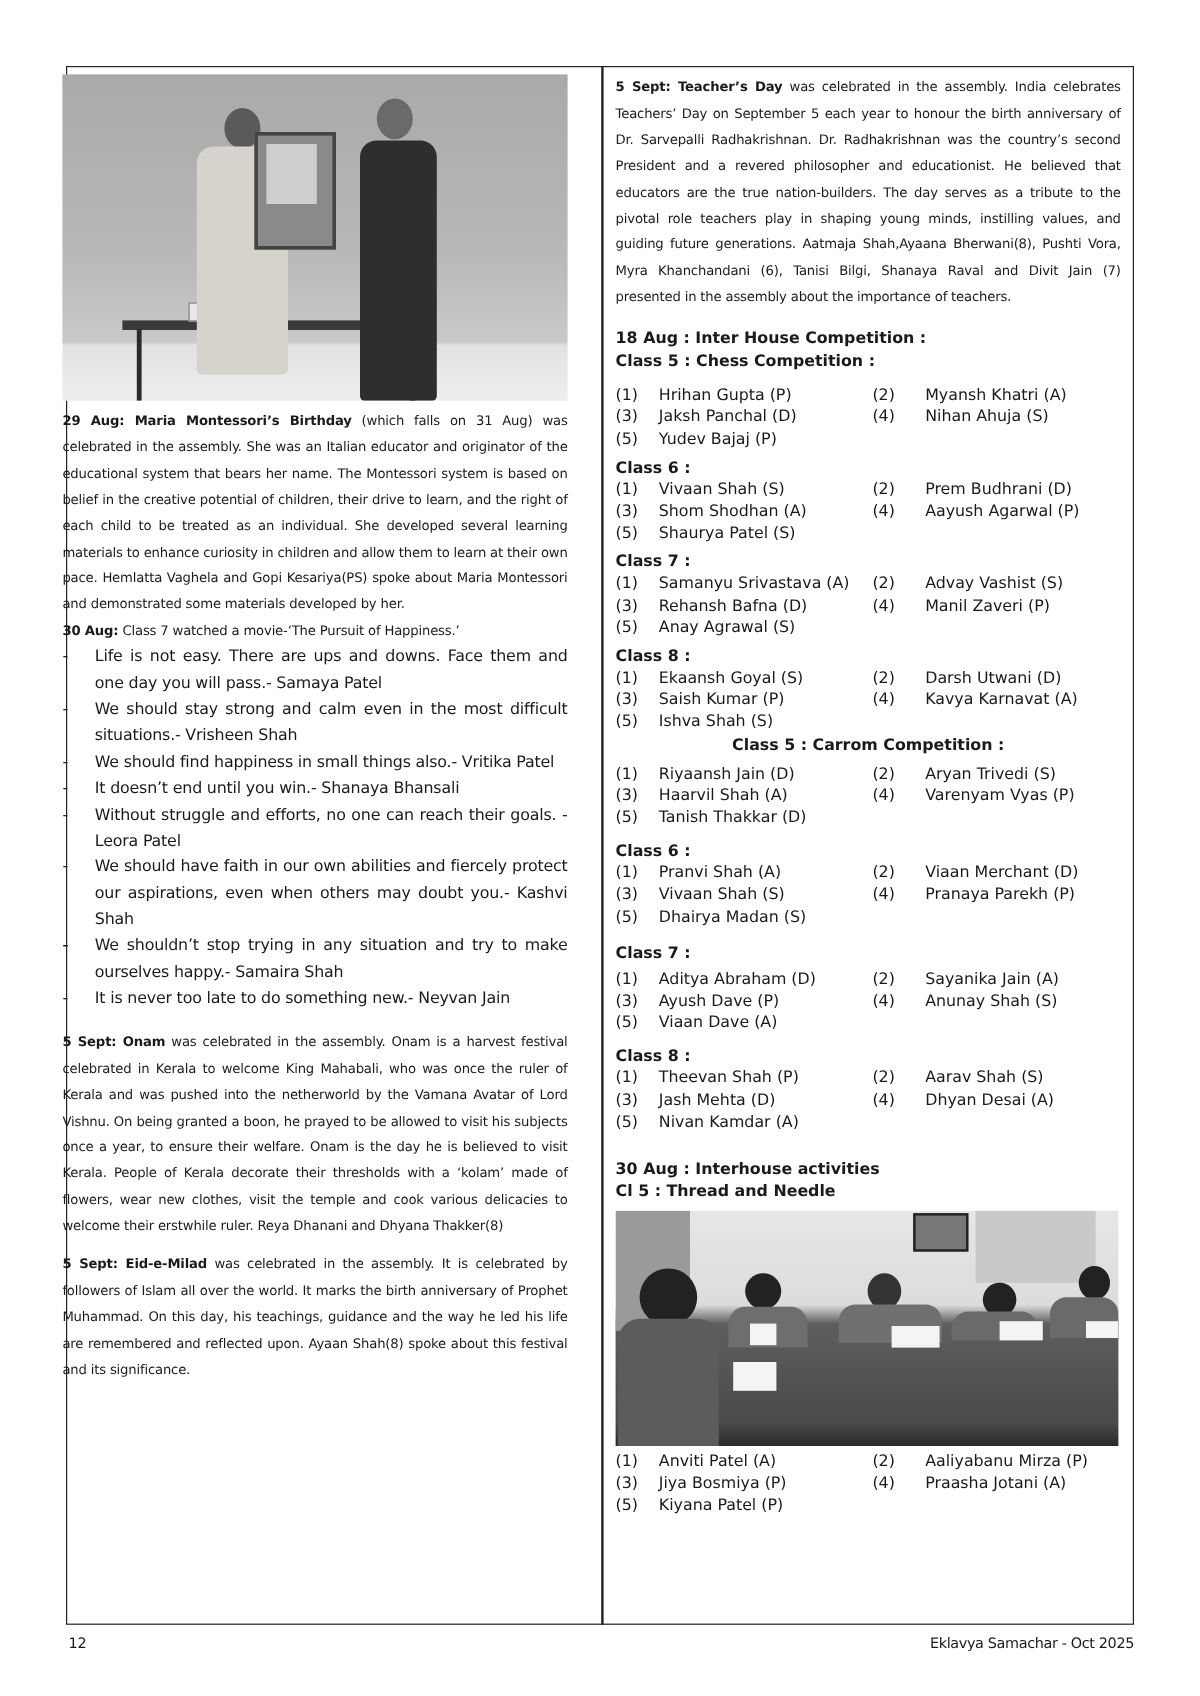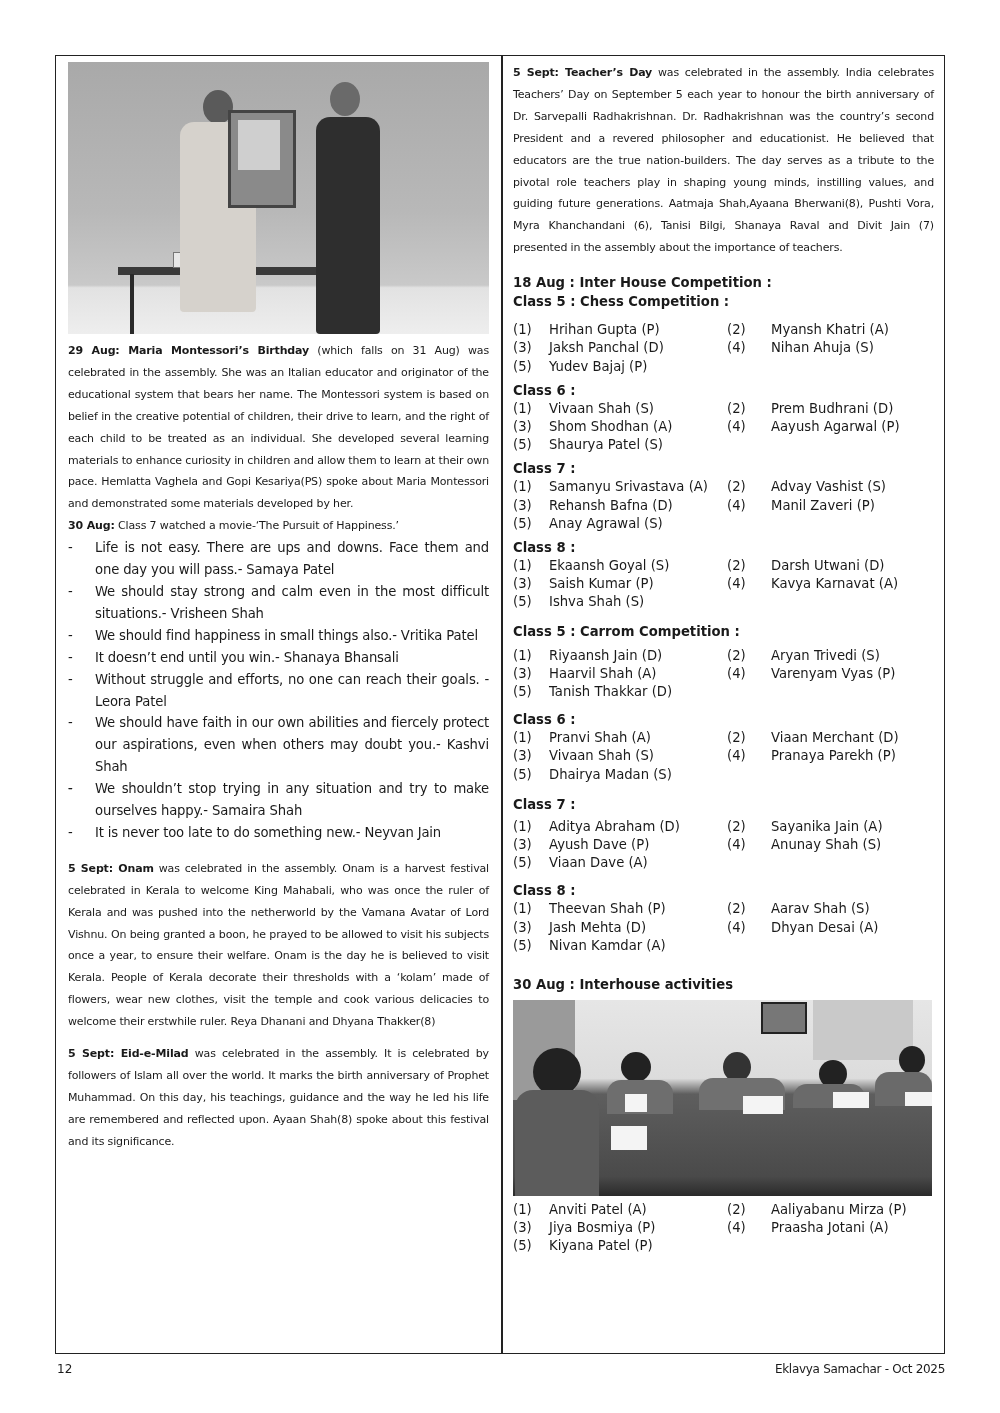--- a/index.html
+++ b/index.html
@@ -2,21 +2,21 @@
 <html><head>
 <meta charset="utf-8">
 <style>
   html, body { margin: 0; padding: 0; background: #ffffff; }
   body { width: 1000px; height: 1413px; position: relative; overflow: hidden;
          font-family: "DejaVu Sans", sans-serif; color: #1a1a1a; }
   .frame { position: absolute; left: 55px; top: 55px; width: 890px; height: 1299px;
            border: 1.5px solid #222; box-sizing: border-box; }
   .divider { position: absolute; left: 501px; top: 55px; width: 1.5px; height: 1299px; background: #222; }
   .col { position: absolute; top: 62px; }
-  .col-left { left: 68px; width: 421px; }
+  .col-left { left: 52px; width: 421px; }
   .col-right { left: 513px; width: 421px; }
   .photo { position: relative; overflow: hidden; background: #b5b5b5; }
   .photo-1 { width: 421px; height: 272px;
     background: linear-gradient(180deg, #a9a9a9 0%, #b8b8b8 55%, #c9c9c9 82%, #e2e2e2 83%, #eeeeee 100%); }
   .photo-2 { width: 419px; height: 196px; margin-top: 6px;
     background: linear-gradient(180deg, #e6e6e6 0%, #dcdcdc 40%, #5e5e5e 48%, #4a4a4a 90%, #2a2a2a 100%); }
   p.body { font-size: 11px; line-height: 21.9px; margin: 0; text-align: justify; letter-spacing: -0.15px; }
   p.body b { font-weight: bold; }
   .para { margin-top: 8px; }
   .head { font-size: 13.2px; font-weight: bold; line-height: 19px; }
@@ -141,21 +141,21 @@
       <span>(2)</span>
         <span>Darsh Utwani (D)</span>
       <span>(3)</span>
         <span>Saish Kumar (P)</span>
       <span>(4)</span>
         <span>Kavya Karnavat (A)</span>
       <span>(5)</span>
         <span>Ishva Shah (S)</span>
     </div>
 
-    <div class="head" style="margin-top:10px;">Class 5 : Carrom Competition  :</div>
+    <div class="head" style="margin-top:0;text-align:center;">Class 5 : Carrom Competition  :</div>
     <div class="rank-grid" style="margin-top:6px;">
       <span>(1)</span>
         <span>Riyaansh Jain (D)</span>
       <span>(2)</span>
         <span>Aryan Trivedi (S)</span>
       <span>(3)</span>
         <span>Haarvil Shah (A)</span>
       <span>(4)</span>
         <span>Varenyam Vyas (P)</span>
       <span>(5)</span>
@@ -200,20 +200,21 @@
         <span>Jash Mehta (D)</span>
       <span>(4)</span>
         <span>Dhyan Desai (A)</span>
       <span>(5)</span>
         <span>Nivan Kamdar (A)</span>
     </div>
   </div>
 
   <div style="margin-top:20px;">
     <div class="head">30 Aug :  Interhouse activities</div>
+    <div class="head">Cl 5 : Thread and Needle</div>
 
     <div class="photo photo-2">
 
       <div class="fig" style="left:0;top:0;width:62px;height:100px;background:#9a9a9a;"></div>
 
       <div class="fig" style="left:248px;top:2px;width:42px;height:28px;background:#777;border:2px solid #222;"></div>
 
       <div class="fig" style="left:300px;top:0;width:100px;height:60px;background:#c9c9c9;"></div>
 
       <div class="fig" style="left:20px;top:48px;width:48px;height:48px;border-radius:50%;background:#222;"></div>

